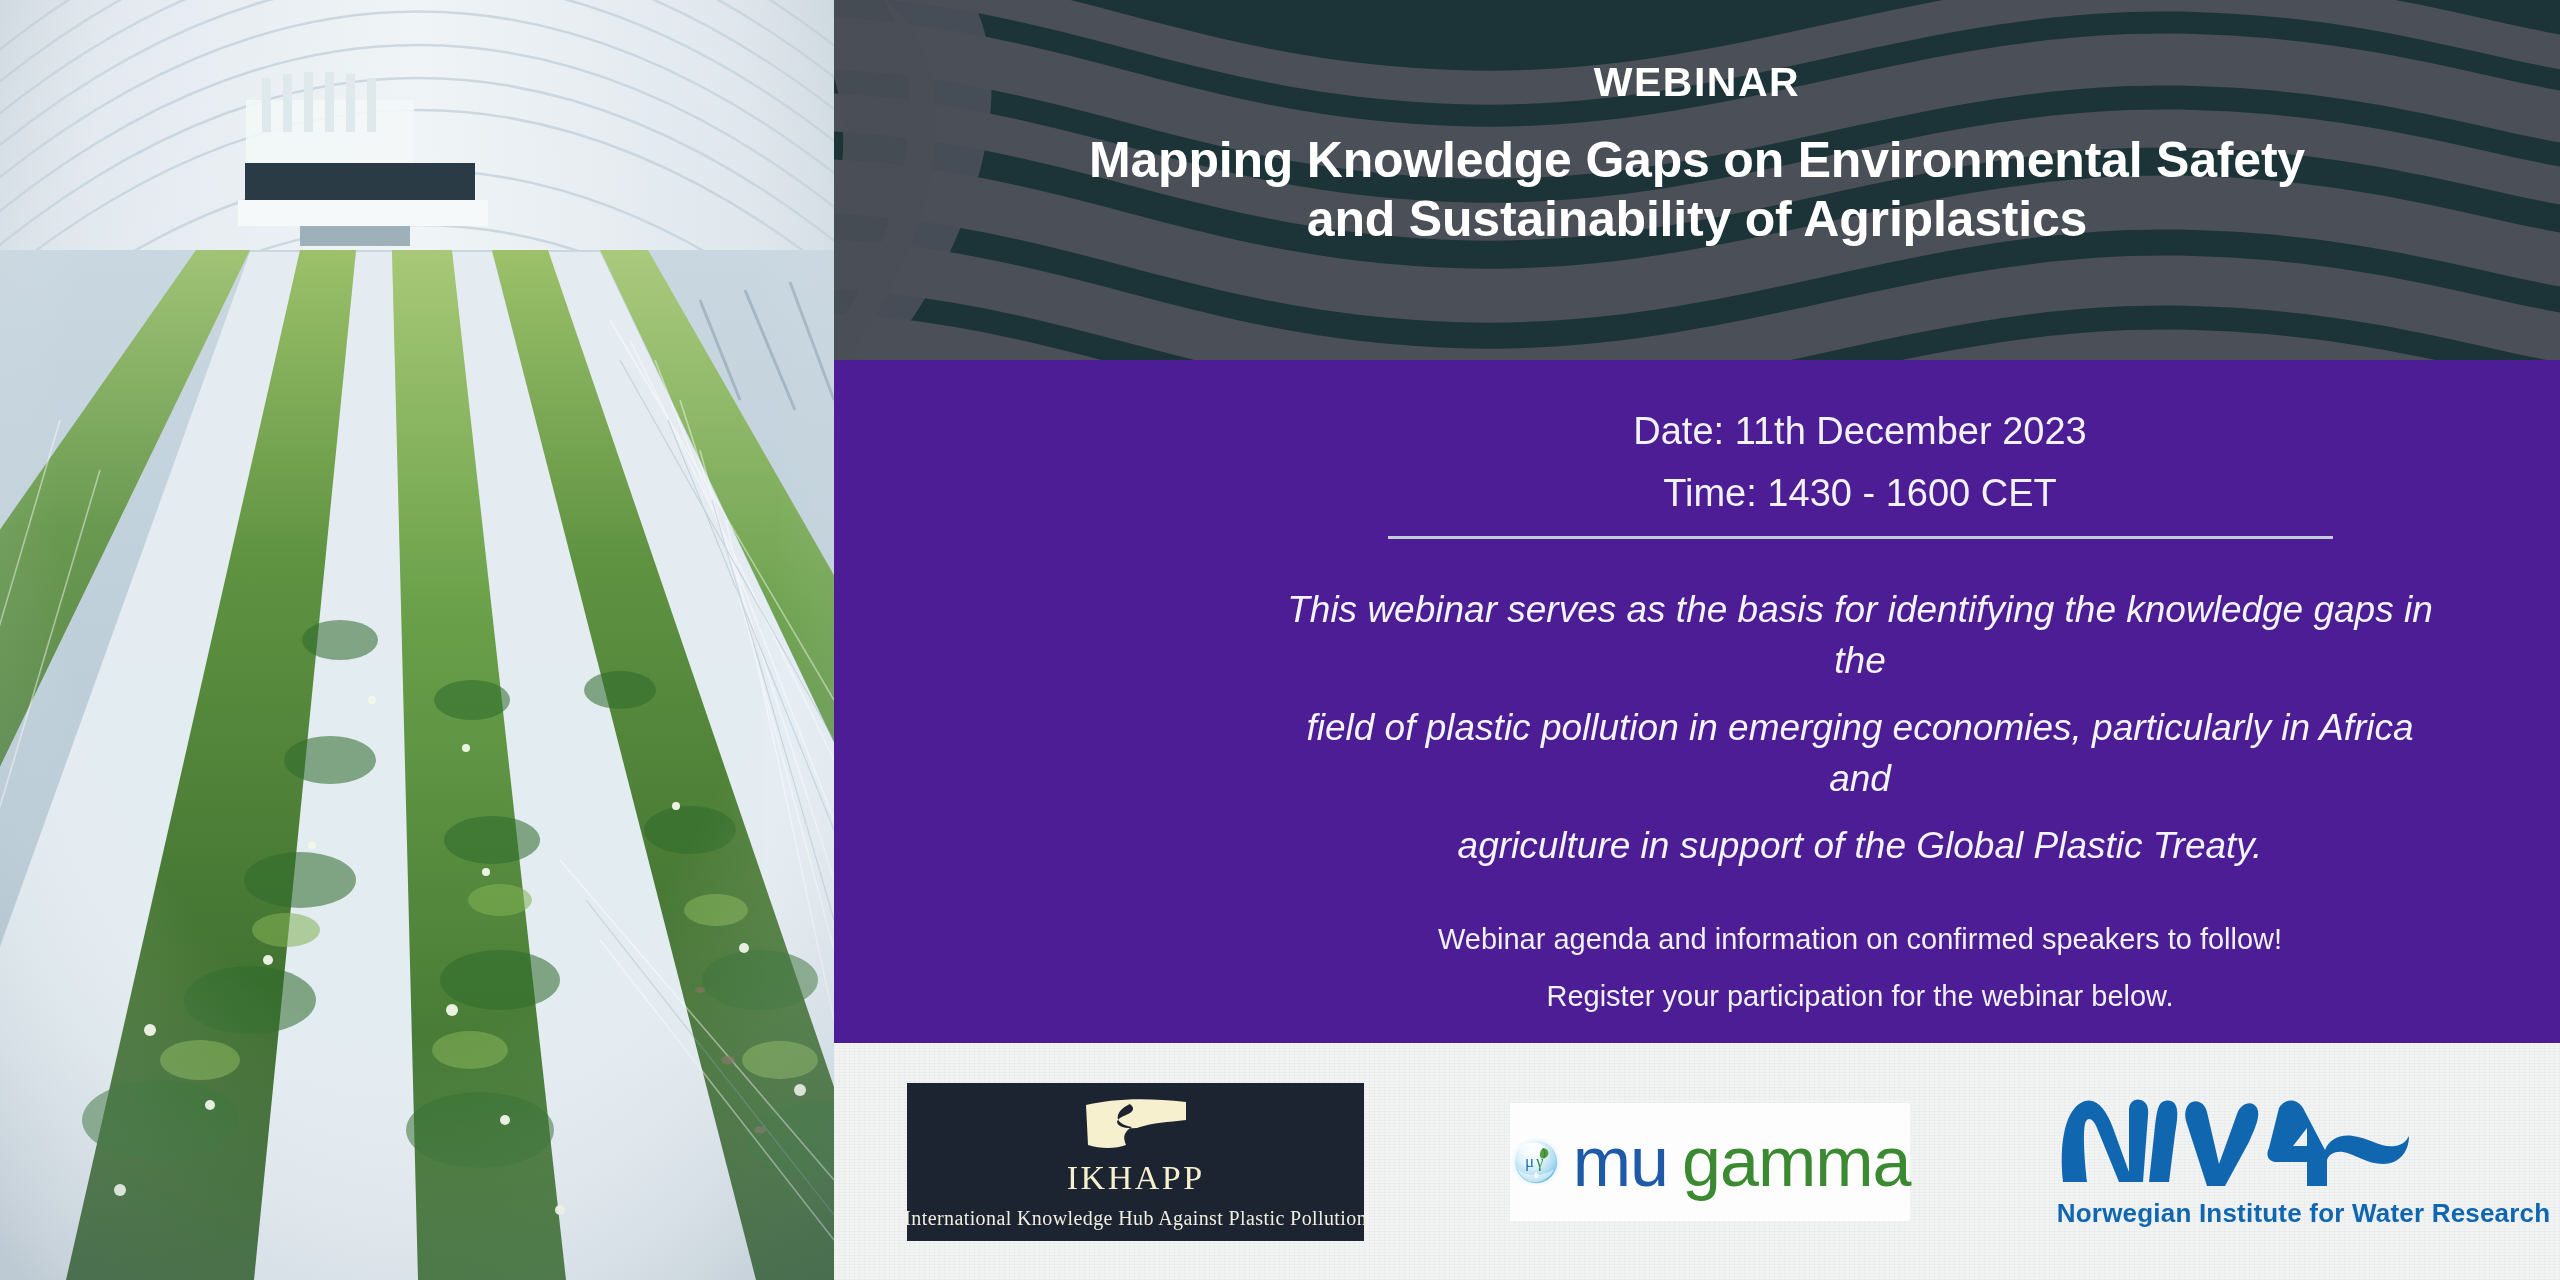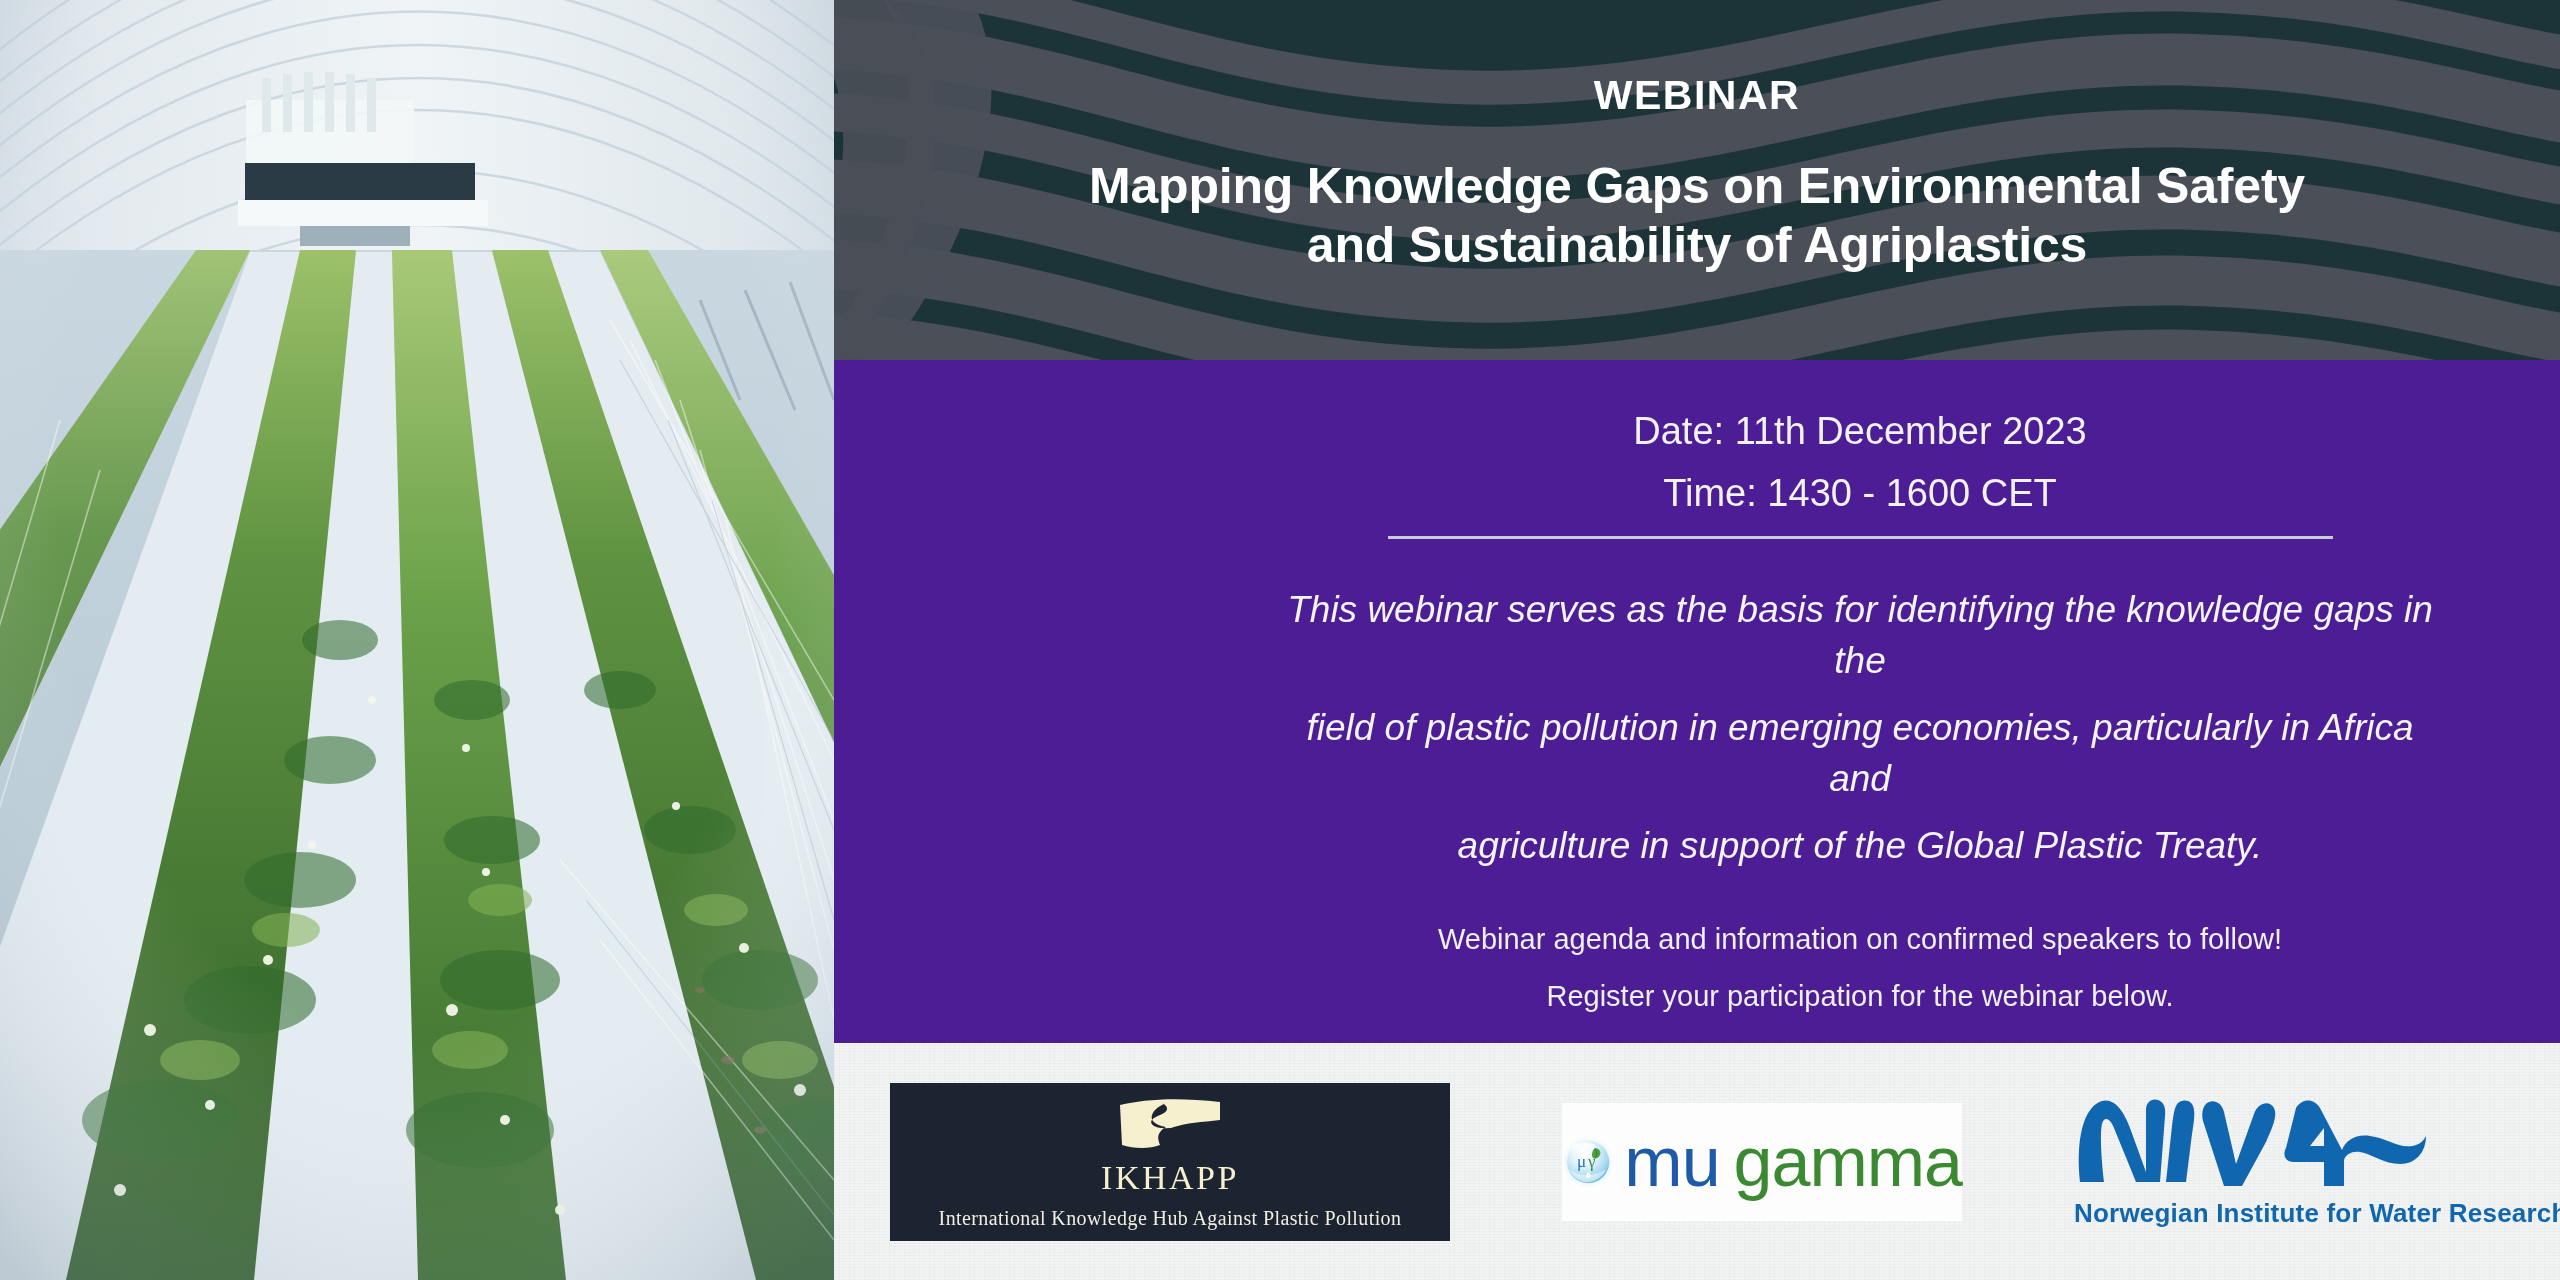--- a/index.html
+++ b/index.html
@@ -51,21 +51,21 @@
   .header-text {
     position: absolute;
     left: 0; top: 0;
     width: 1726px;
     height: 360px;
     z-index: 5;
     text-align: center;
     pointer-events: none;
   }
   .kicker {
-    margin: 15px;
+    margin: 2px;
     padding-top: 60px;
     font-size: 41px;
     font-weight: 700;
     letter-spacing: 1.5px;
     color: #ffffff;
     line-height: 1;
   }
   .main-title {
     margin: 0;
     padding-top: 26px;
@@ -133,21 +133,21 @@
       #f2f3f3;
     display: flex;
     align-items: center;
     justify-content: space-around;
   }
 
   .logo-slot { display: flex; align-items: center; justify-content: center; }
 
   
   .ikhapp-logo {
-    width: 560px;
+    width: 457px;
     height: 158px;
     background: #1b2430;
     display: flex;
     flex-direction: column;
     align-items: center;
     justify-content: center;
   }
   .ikhapp-mark { width: 108px; height: 62px; display:block; }
   .ikhapp-name {
     font-family: "Liberation Serif", serif;

